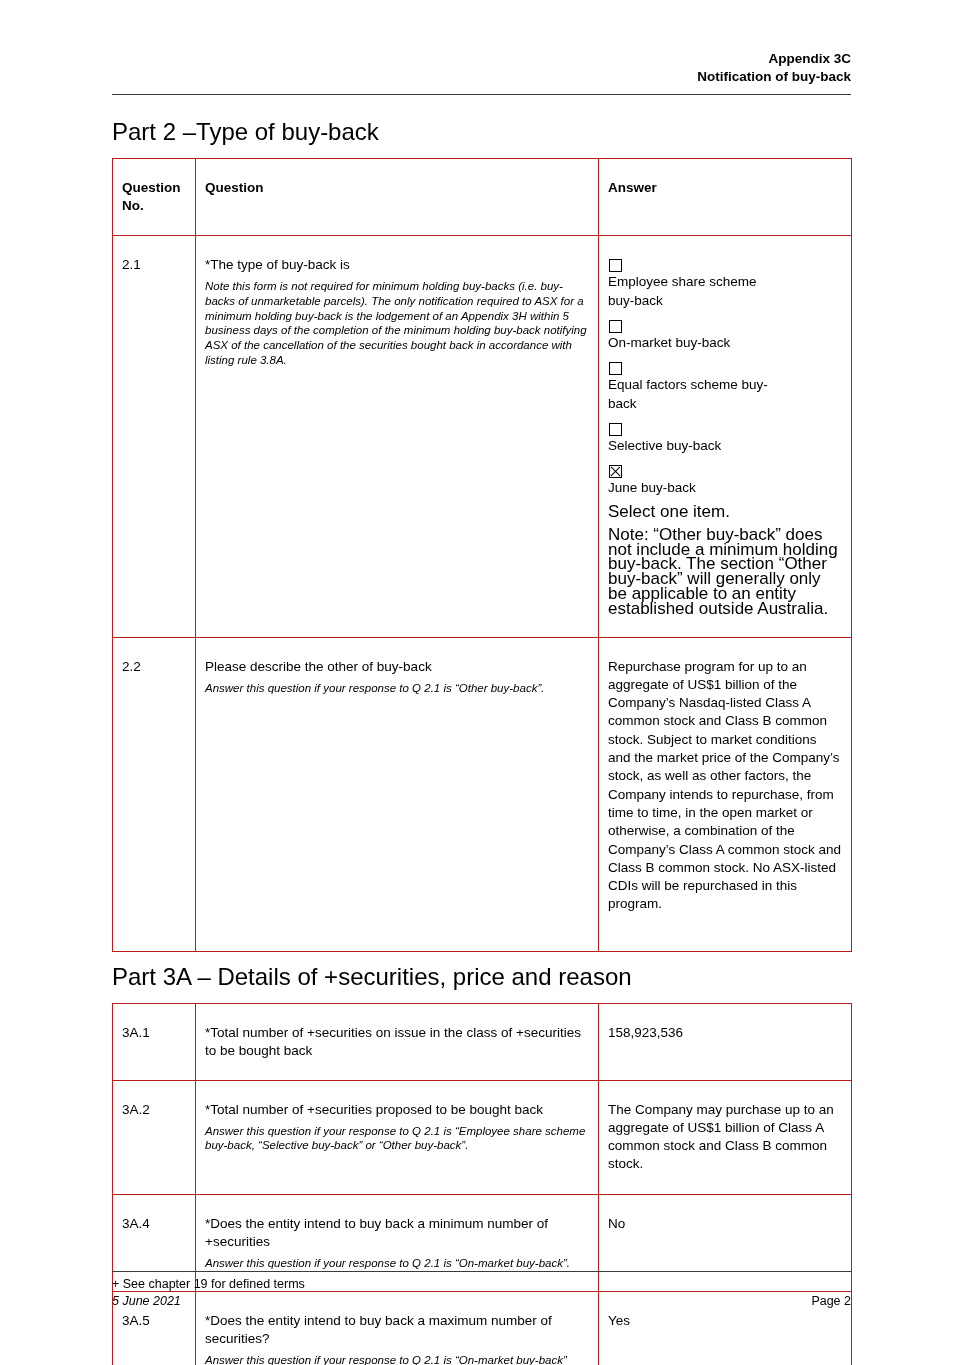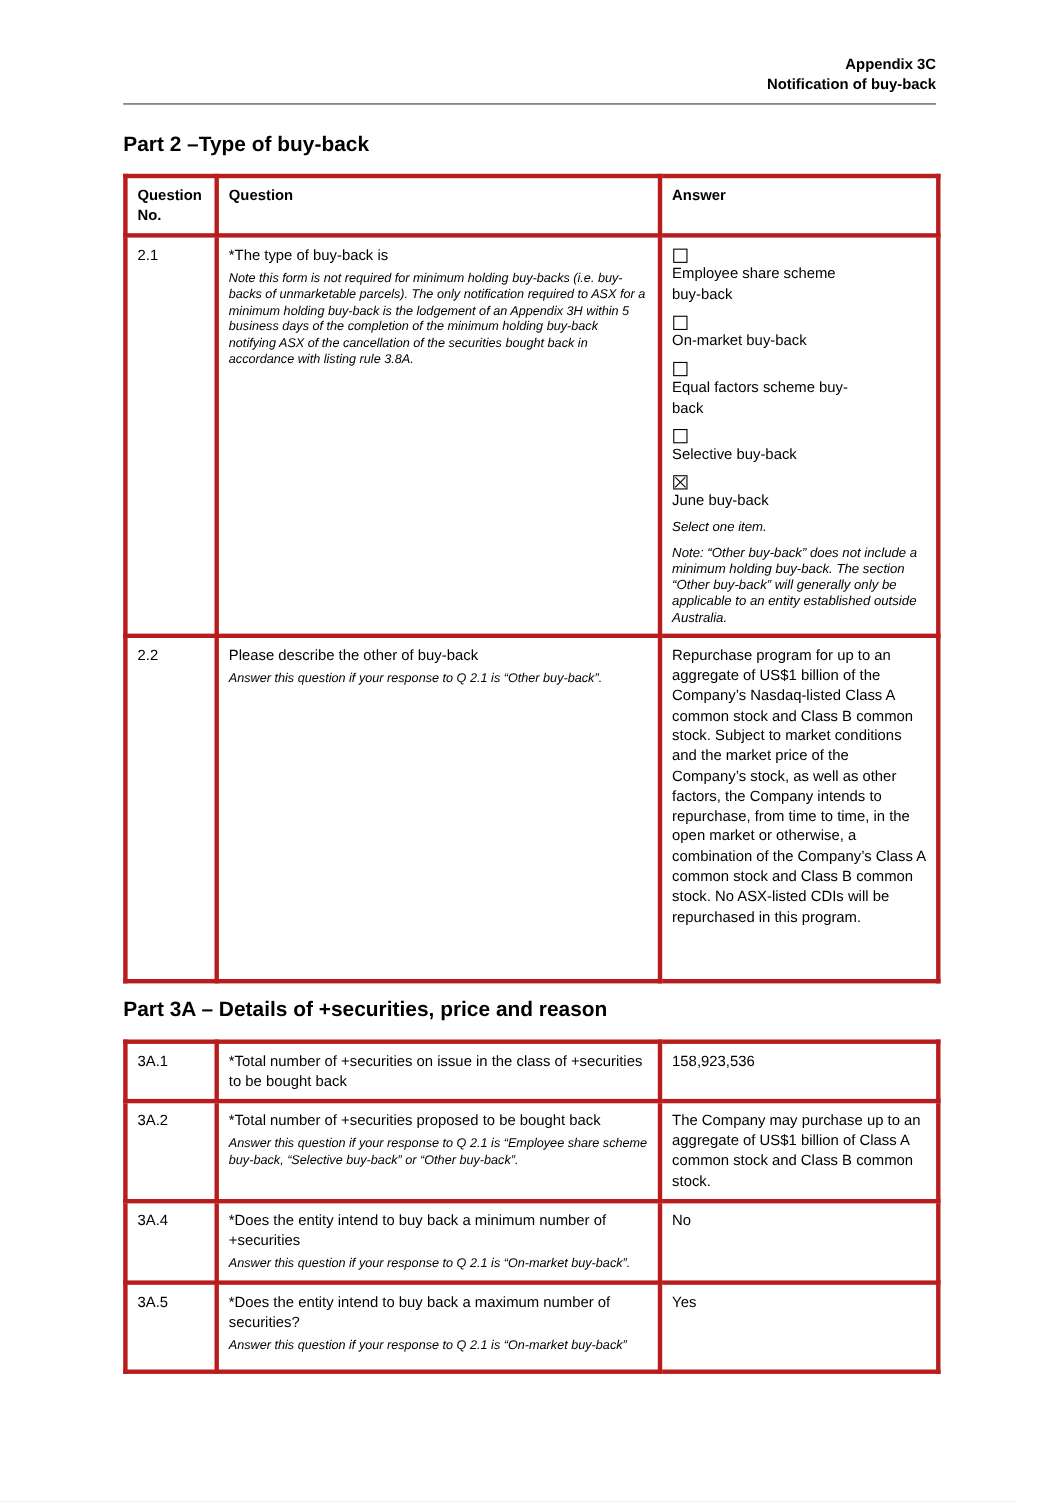--- a/index.html
+++ b/index.html
@@ -26,40 +26,40 @@
     font-size: 13.5px;
     line-height: 18px;
   }
   .header-rule {
     margin-top: 8px;
     border: none;
     border-top: 1.5px solid #3a3a3a;
     height: 0;
   }
   .part-heading {
-    font-size: 19px;
-    font-weight: bold;
+    font-size: 24px;
+    font-weight: normal;
     margin: 24px 0 0 0;
     line-height: 26px;
   }
   .part-heading.sub { margin-top: 12px; }
   table.qa {
     border-collapse: collapse;
     width: 739px;
     table-layout: fixed;
     margin-top: 13px;
   }
   table.qa col.c-no { width: 83px; }
   table.qa col.c-q  { width: 403px; }
   table.qa col.c-a  { width: 253px; }
   table.qa th, table.qa td {
-    border: 4px solid #b91c1c;
+    border: 1px solid #b91c1c;
     vertical-align: top;
     text-align: left;
-    padding: 7px 9px;
+    padding: 20px 9px;
     font-size: 13.5px;
     line-height: 18px;
   }
   table.qa th { font-weight: bold; height: 44px; }
   .q-title { margin: 0; font-size: 13.5px; line-height: 18px; }
   .q-note {
     margin: 5px 0 0 0;
     font-size: 11.5px;
     font-style: italic;
     line-height: 14.8px;
@@ -79,22 +79,21 @@
     position: absolute;
     left: -1px; top: 5px;
     width: 13px; height: 1.4px;
     background: #000;
   }
   .box.checked::before { transform: rotate(45deg); }
   .box.checked::after  { transform: rotate(-45deg); }
   .opt-label { max-width: 178px; font-size: 13.5px; line-height: 19px; }
   .hint {
     margin: 8px 0 0 0;
-    font-size: 12px;
-    font-style: italic;
+    font-size: 17px;
     line-height: 14.8px;
   }
   .row-21 td { height: 270px; }
   .row-22 td { height: 314px; }
   .row-3a1 td { height: 48px; }
   .row-3a2 td { height: 86px; }
   .row-3a4 td { height: 59px; }
   .row-3a5 td { height: 81px; }
   .p3-gap { margin-top: 47px; }
   .footer {
@@ -230,13 +229,21 @@
         </td>
         <td>
           <p class="answer-text">Yes</p>
         </td>
       </tr>
     </tbody>
       </table>
 
   </div>
 
+  <div class="footer">
+    <hr class="footer-rule">
+    <div>+ See chapter 19 for defined terms</div>
+    <div class="footer-row2">
+      <span class="footer-date">5 June 2021</span>
+      <span>Page 2</span>
+    </div>
+  </div>
 </div>
 
 </body></html>

